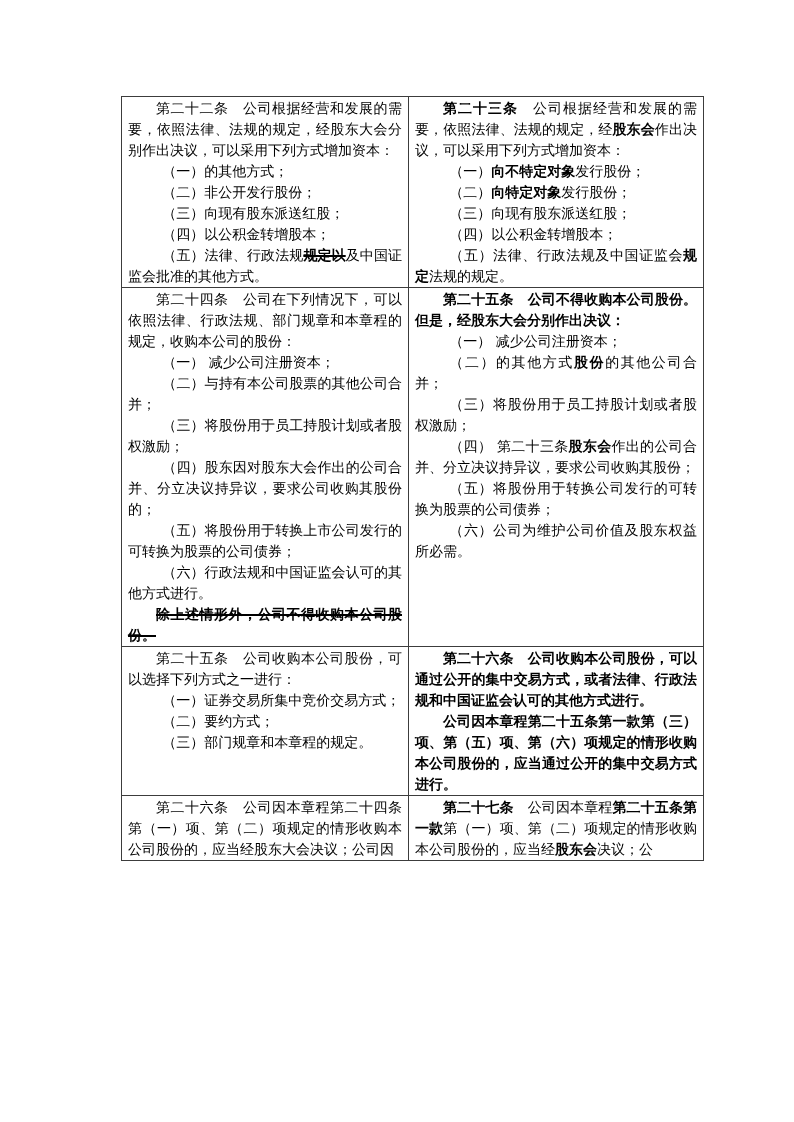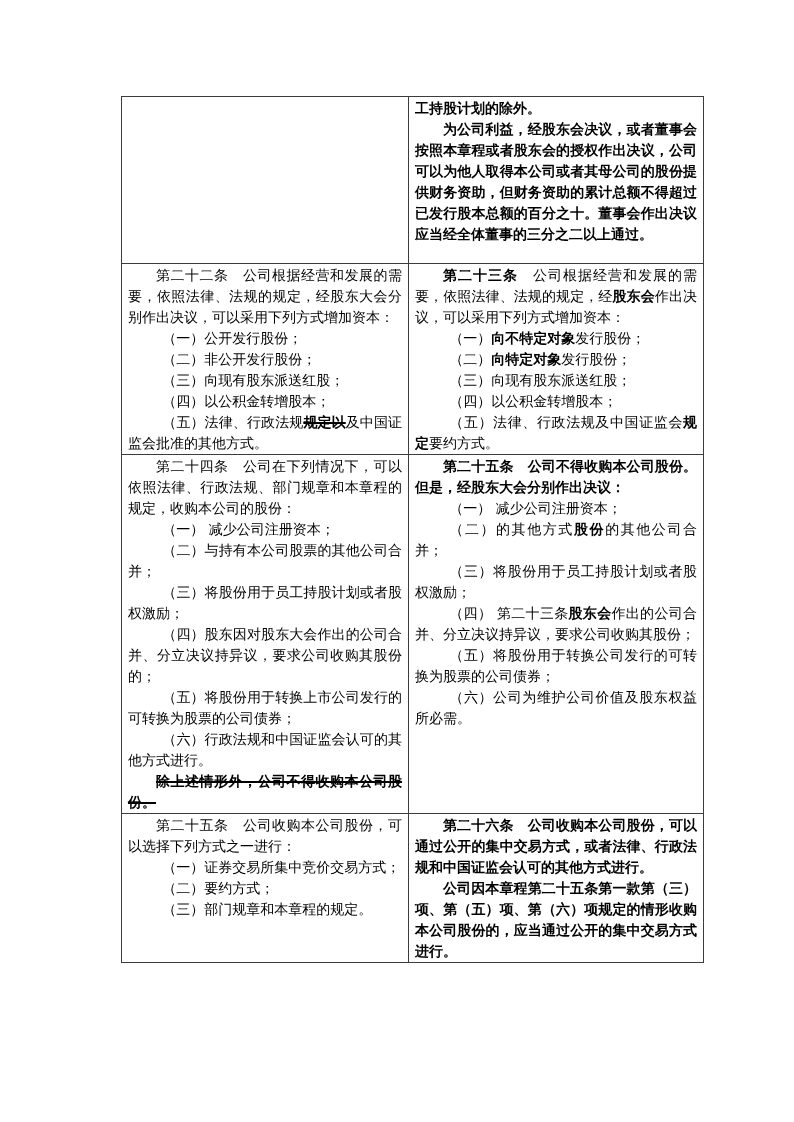--- a/index.html
+++ b/index.html
@@ -28,43 +28,36 @@
   p.ind-none{text-indent:0;}
   .b{font-weight:bold;}
   .strike{text-decoration:line-through;text-decoration-thickness:1.5px;}
 </style>
 </head>
 <body>
 
 <div class="page">
   <table class="cmp">
     <tbody id="cmp-body">
-        <tr class="r1">
-          <td class="col-old"></td>
-          <td class="col-new">
-            <p class="para ind-none"><span class="b ">工持股计划的除外。</span></p>
-            <p class="para ind-first"><span class="b ">为公司利益，经股东会决议，或者董事会按照本章程或者股东会的授权作出决议，公司可以为他人取得本公司或者其母公司的股份提供财务资助，但财务资助的累计总额不得超过已发行股本总额的百分之十。董事会作出决议应当经全体董事的三分之二以上通过。</span></p>
-          </td>
-        </tr>
         <tr class="r2">
           <td class="col-old">
             <p class="para ind-first"><span class="">第二十二条　公司根据经营和发展的需要，依照法律、法规的规定，经股东大会分别作出决议，可以采用下列方式增加资本：</span></p>
-            <p class="para ind-item"><span class="">（一）公开发行股份；</span></p>
+            <p class="para ind-item"><span class="">（一）的其他方式；</span></p>
             <p class="para ind-item"><span class="">（二）非公开发行股份；</span></p>
             <p class="para ind-item"><span class="">（三）向现有股东派送红股；</span></p>
             <p class="para ind-item"><span class="">（四）以公积金转增股本；</span></p>
             <p class="para ind-item"><span class="">（五）法律、行政法规</span><span class="b strike">规定以</span><span class="">及中国证监会批准的其他方式。</span></p>
           </td>
           <td class="col-new">
             <p class="para ind-first"><span class="b ">第二十三条</span><span class="">　公司根据经营和发展的需要，依照法律、法规的规定，经</span><span class="b ">股东会</span><span class="">作出决议，可以采用下列方式增加资本：</span></p>
             <p class="para ind-item"><span class="">（一）</span><span class="b ">向不特定对象</span><span class="">发行股份；</span></p>
             <p class="para ind-item"><span class="">（二）</span><span class="b ">向特定对象</span><span class="">发行股份；</span></p>
             <p class="para ind-item"><span class="">（三）向现有股东派送红股；</span></p>
             <p class="para ind-item"><span class="">（四）以公积金转增股本；</span></p>
-            <p class="para ind-item"><span class="">（五）法律、行政法规及中国证监会</span><span class="b ">规定</span><span class="">要约方式。</span></p>
+            <p class="para ind-item"><span class="">（五）法律、行政法规及中国证监会</span><span class="b ">规定</span><span class="">法规的规定。</span></p>
           </td>
         </tr>
         <tr class="r3">
           <td class="col-old">
             <p class="para ind-first"><span class="">第二十四条　公司在下列情况下，可以依照法律、行政法规、部门规章和本章程的规定，收购本公司的股份：</span></p>
             <p class="para ind-item"><span class="">（一） 减少公司注册资本；</span></p>
             <p class="para ind-item"><span class="">（二）与持有本公司股票的其他公司合并；</span></p>
             <p class="para ind-item"><span class="">（三）将股份用于员工持股计划或者股权激励；</span></p>
             <p class="para ind-item"><span class="">（四）股东因对股东大会作出的公司合并、分立决议持异议，要求公司收购其股份的；</span></p>
             <p class="para ind-item"><span class="">（五）将股份用于转换上市公司发行的可转换为股票的公司债券；</span></p>
@@ -86,15 +79,23 @@
             <p class="para ind-first"><span class="">第二十五条　公司收购本公司股份，可以选择下列方式之一进行：</span></p>
             <p class="para ind-item"><span class="">（一）证券交易所集中竞价交易方式；</span></p>
             <p class="para ind-item"><span class="">（二）要约方式；</span></p>
             <p class="para ind-item"><span class="">（三）部门规章和本章程的规定。</span></p>
           </td>
           <td class="col-new">
             <p class="para ind-first"><span class="b ">第二十六条　公司收购本公司股份，可以通过公开的集中交易方式，或者法律、行政法规和中国证监会认可的其他方式进行。</span></p>
             <p class="para ind-first"><span class="b ">公司因本章程第二十五条第一款第（三）项、第（五）项、第（六）项规定的情形收购本公司股份的，应当通过公开的集中交易方式进行。</span></p>
           </td>
         </tr>
+        <tr class="r5">
+          <td class="col-old">
+            <p class="para ind-first"><span class="">第二十六条　公司因本章程第二十四条第（一）项、第（二）项规定的情形收购本公司股份的，应当经股东大会决议；公司因</span></p>
+          </td>
+          <td class="col-new">
+            <p class="para ind-first"><span class="b ">第二十七条</span><span class="">　公司因本章程</span><span class="b ">第二十五条第一款</span><span class="">第（一）项、第（二）项规定的情形收购本公司股份的，应当经</span><span class="b ">股东会</span><span class="">决议；公</span></p>
+          </td>
+        </tr>
       </tbody>
   </table>
 </div>
 
 </body></html>

